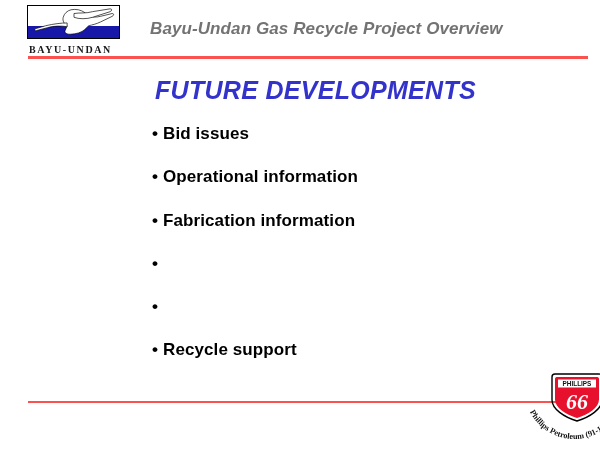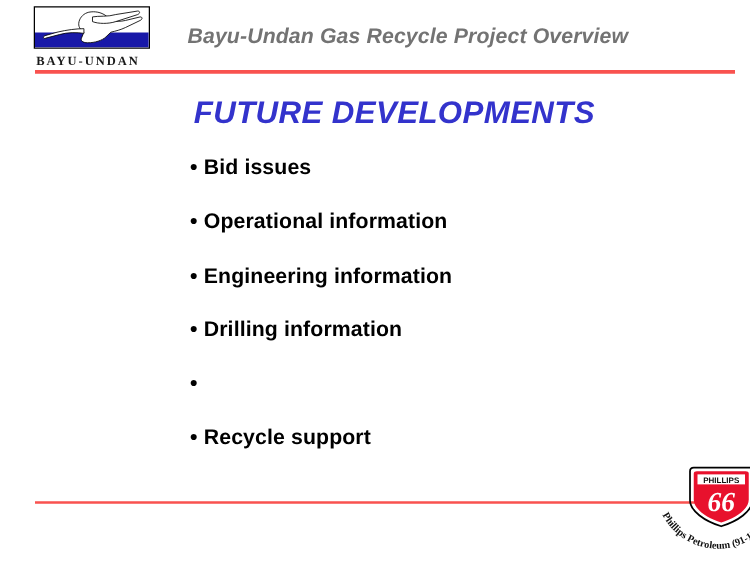--- a/index.html
+++ b/index.html
@@ -186,25 +186,24 @@
     <div class="bullet-item">
       <span class="bullet-dot">•</span>
       <span class="bullet-text">Bid issues</span>
     </div>
     <div class="bullet-item">
       <span class="bullet-dot">•</span>
       <span class="bullet-text">Operational information</span>
     </div>
     <div class="bullet-item">
       <span class="bullet-dot">•</span>
-      <span class="bullet-text">Engineering information</span>
-    </div>
-    <div class="bullet-item">
-      <span class="bullet-dot">•</span>
-      <span class="bullet-text">Drilling information</span>
+      <span class="bullet-text">Fabrication information</span>
+    </div>
+    <div class="bullet-item">
+      <span class="bullet-dot">•</span>
     </div>
     <div class="bullet-item">
       <span class="bullet-dot">•</span>
     </div>
     <div class="bullet-item">
       <span class="bullet-dot">•</span>
       <span class="bullet-text">Recycle support</span>
     </div>
   </div>
 

